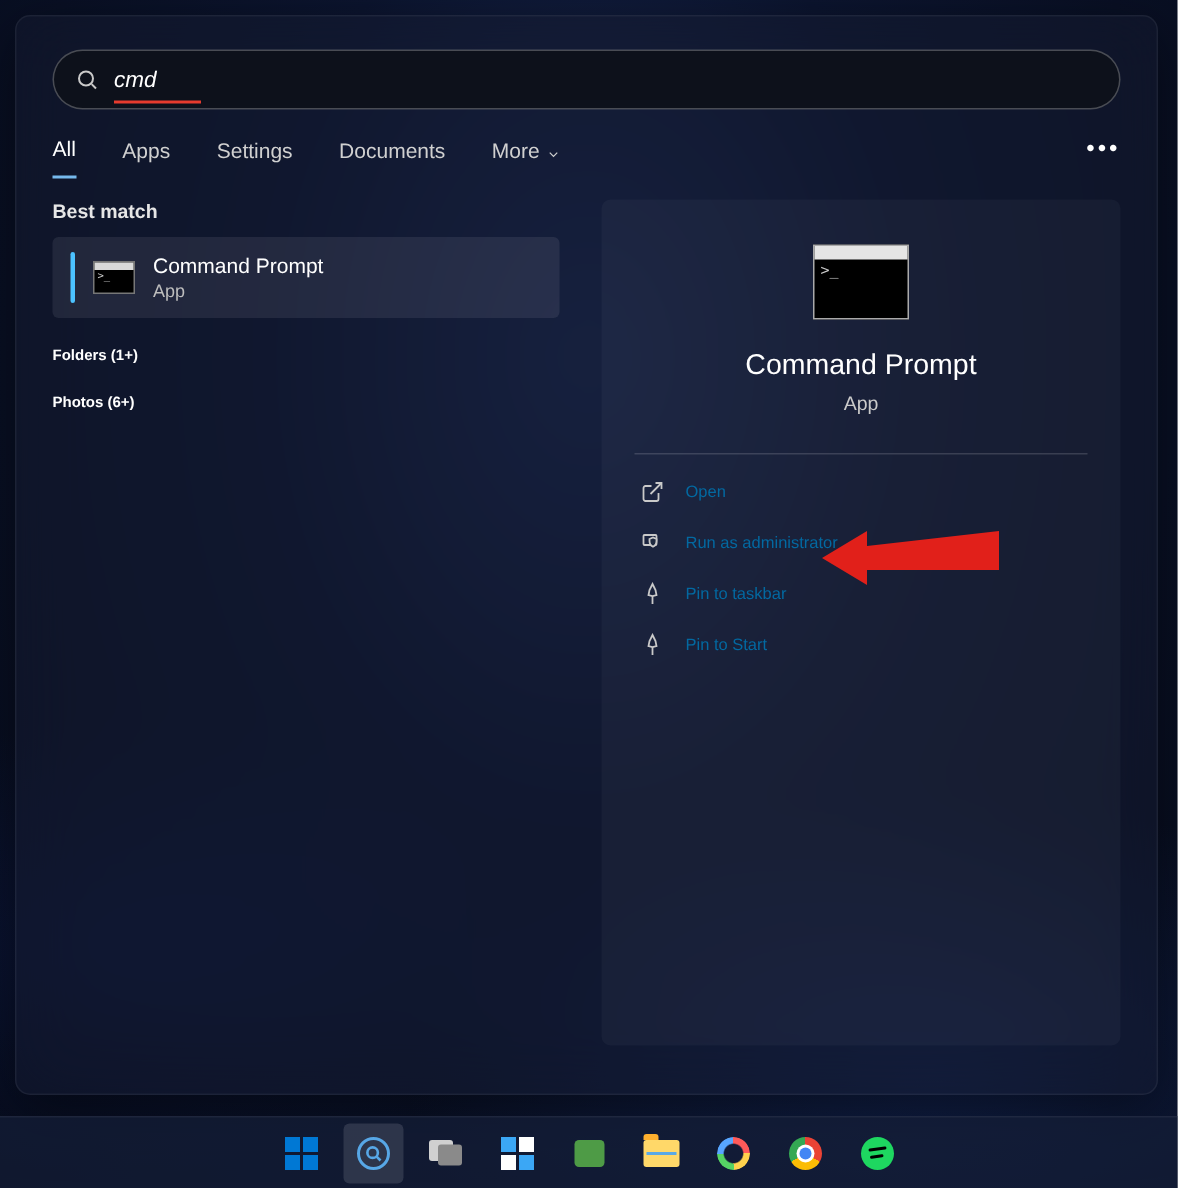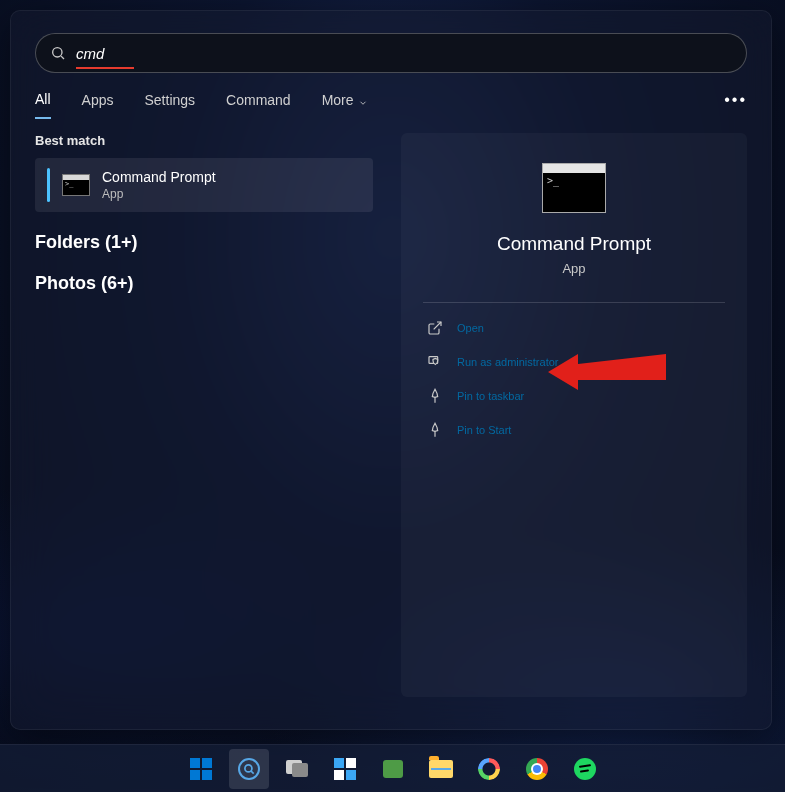--- a/index.html
+++ b/index.html
@@ -106,21 +106,21 @@
     background:#d9d9d9;
   }
   .cmd-icon::after{
     content:">_"; position:absolute; left:2px; top:5px;
     font-size:7px; color:#ccc; font-family:monospace;
   }
   .match-text .title { font-size:14px; color:#fff; }
   .match-text .sub { font-size:12px; color:#bdbdbd; margin-top:2px; }
 
   .group-item {
-    font-size:18px; color:#fff; font-weight:600;
+    font-size:10px; color:#fff; font-weight:600;
     margin-top:20px; cursor:pointer;
   }
 
   .right-col {
     flex:1;
     background: rgba(255,255,255,.035);
     border-radius: 6px;
     padding: 30px 22px 10px;
     display:flex; flex-direction:column;
     position:relative;
@@ -255,21 +255,21 @@
         <line x1="21" y1="21" x2="16.65" y2="16.65"></line>
       </svg>
     <input type="text" value="cmd" style="">
     <div class="underline-annot"></div>
   </div>
 
   <div class="tabs-row">
     <div class="tab active">All</div>
     <div class="tab">Apps</div>
     <div class="tab">Settings</div>
-    <div class="tab">Command</div>
+    <div class="tab">Documents</div>
     <div class="tab more-tab">
       <span>More</span>
       <svg width="10" height="10" viewBox="0 0 24 24" fill="none" stroke="#d0d0d0" stroke-width="2">
           <polyline points="6 9 12 15 18 9"></polyline>
         </svg>
     </div>
     <div class="more-menu-icon">•••</div>
   </div>
 
   <div class="content-row">

